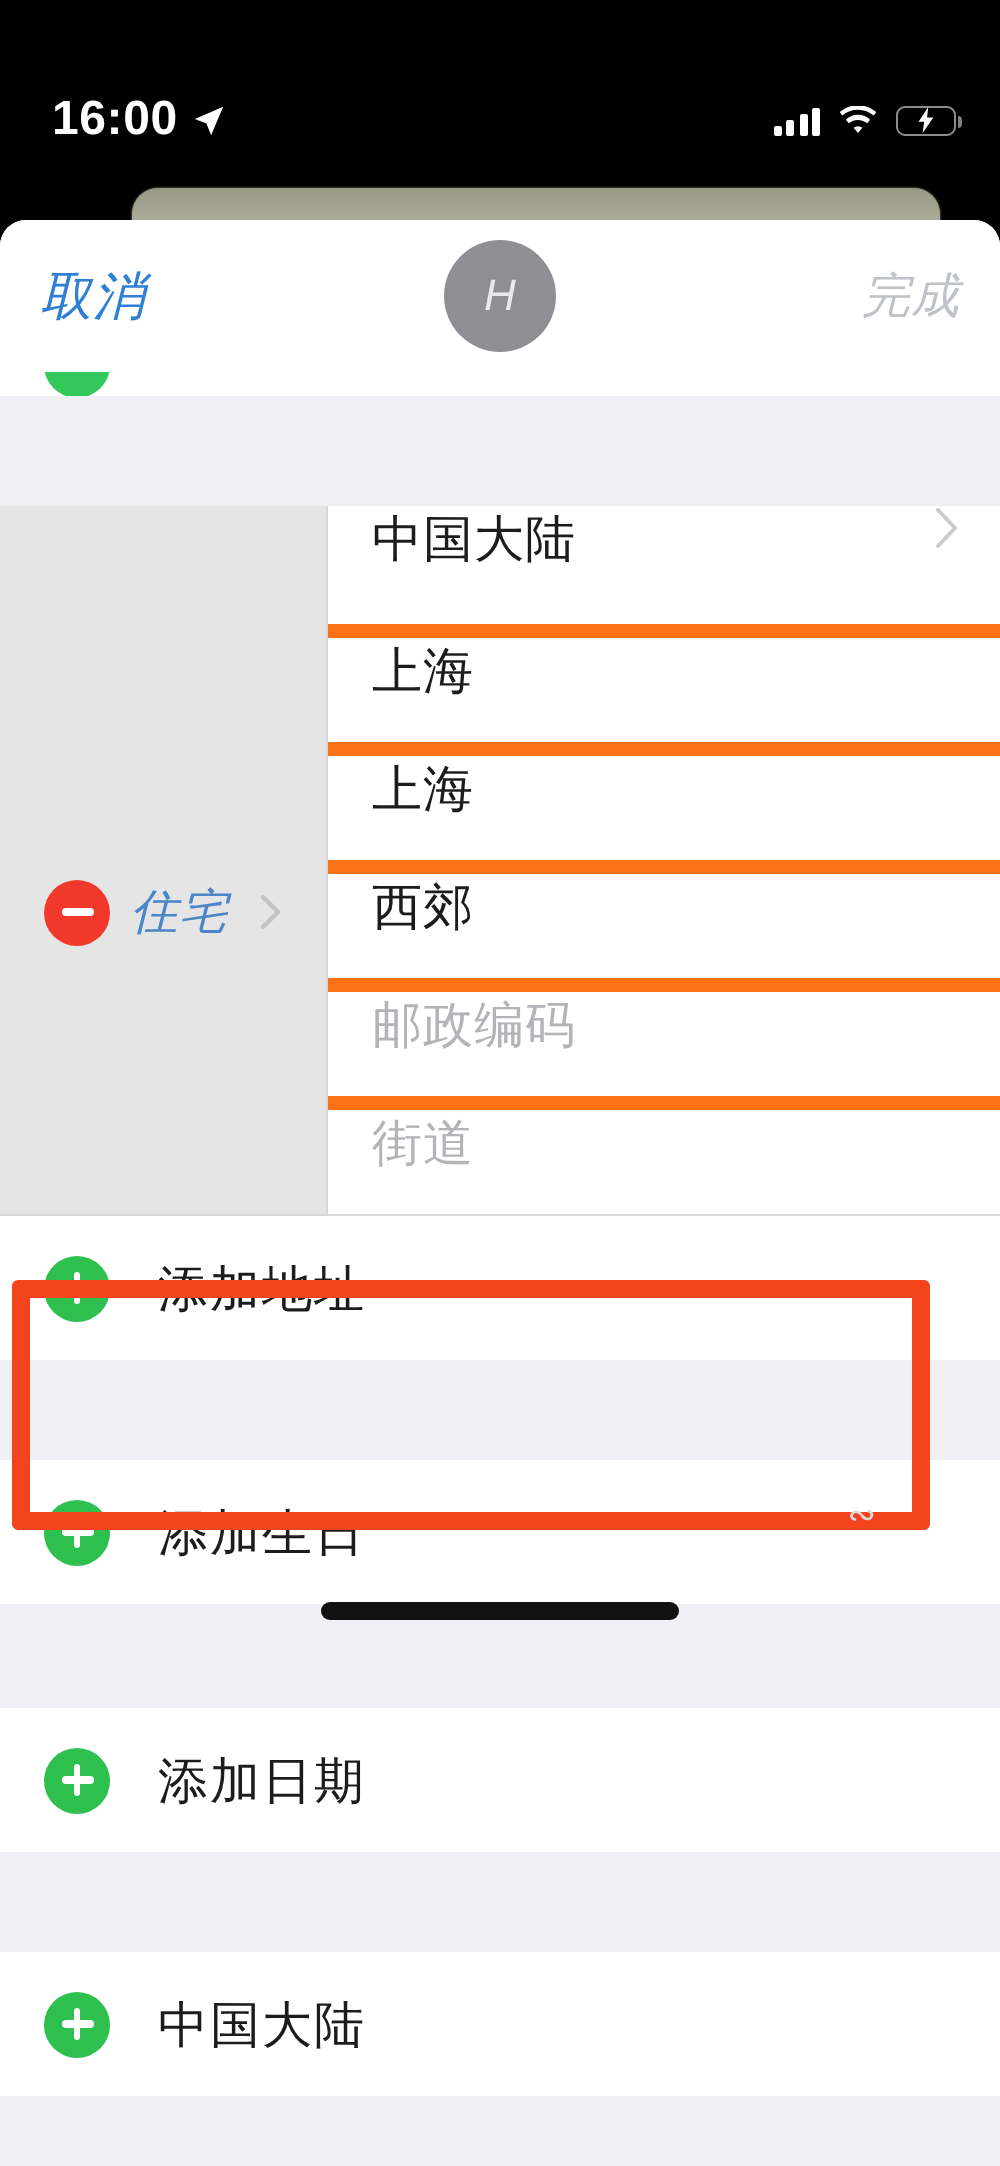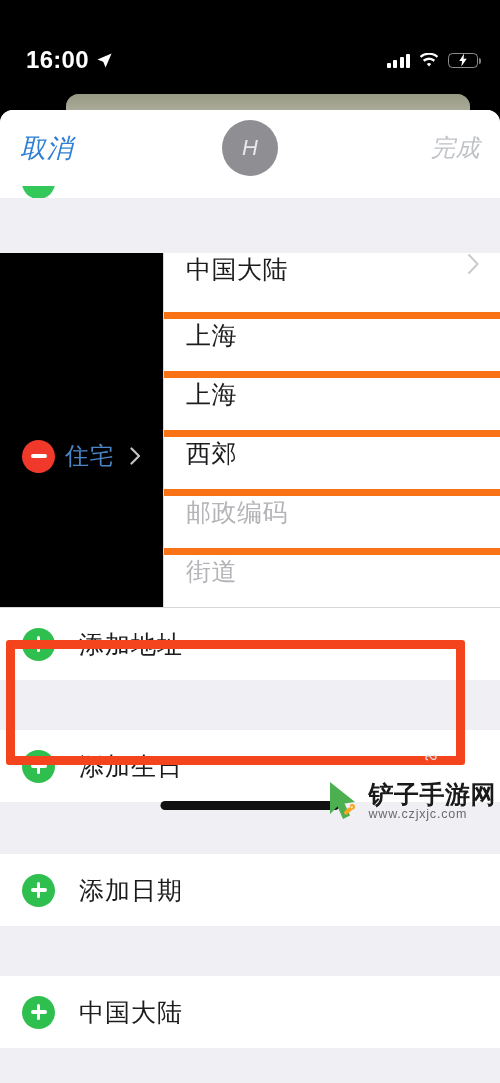--- a/index.html
+++ b/index.html
@@ -88,21 +88,21 @@
   
   .clip-row { height:12px; background:#fff; position:relative; overflow:hidden; }
   .clip-row .plus-clip {
     position:absolute; left:22px; top:-20px;
     width:33px; height:33px; border-radius:50%; background:#34C759;
   }
 
   
   .addr-block { display:flex; background:#fff; }
   .addr-left {
-    width:163px; flex:0 0 163px; position:relative; background:#000000;
+    width:163px; flex:0 0 163px; position:relative; background:#e5e5e5;font-style:italic;
   }
   .addr-label-row {
     position:absolute; top:181px; left:0; width:163px; height:44px;
     display:flex; align-items:center; gap:10px; padding-left:22px;
   }
   .minus-btn {
     width:33px; height:33px; border-radius:50%; background:#F0392B;
     display:flex; align-items:center; justify-content:center; flex:0 0 33px;
   }
   .minus-btn i { display:block; width:16px; height:3.4px; background:#fff; border-radius:2px; }
@@ -296,25 +296,14 @@
       <div class="gap g5"></div>
 
     </div>
   </div>
 
   <div class="annot"></div>
 
   <div class="home-ind"></div>
 
   <div class="wm-faint">∾</div>
-  <div class="watermark">
-    <svg class="wm-logo" viewBox="0 0 40 42">
-      <path d="M6 2 6 34 13.5 26.5 19 39 26 35.5 20.5 23.5 31 22z" fill="#4CAF50"></path>
-      <path d="M24 28c1.6-1.2 3.2-1 3.8.4.4 1 .1 2-.7 2.7l-3.6 3c-1 .9-2.4.8-3.1-.2-.7-1-.4-2.3.6-3.1z" fill="#F6A623"></path>
-      <path d="M27 25.5c1.1-.8 2.4-.5 2.9.6.4.9 0 1.9-.9 2.5" fill="none" stroke="#F6A623" stroke-width="2.2" stroke-linecap="round"></path>
-    </svg>
-    <span class="wm-text">
-      <span class="wm-title">铲子手游网</span>
-      <span class="wm-url">www.czjxjc.com</span>
-    </span>
-  </div>
 
 </div>
 
 </body></html>

